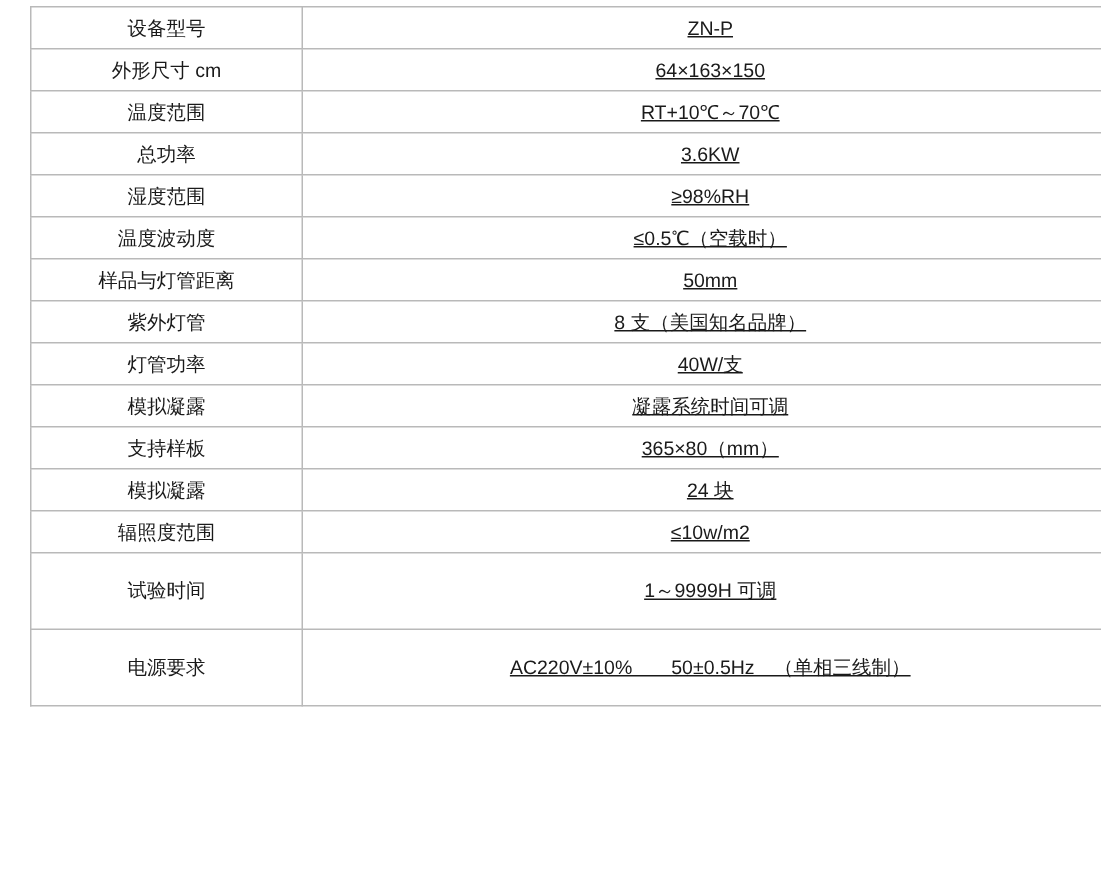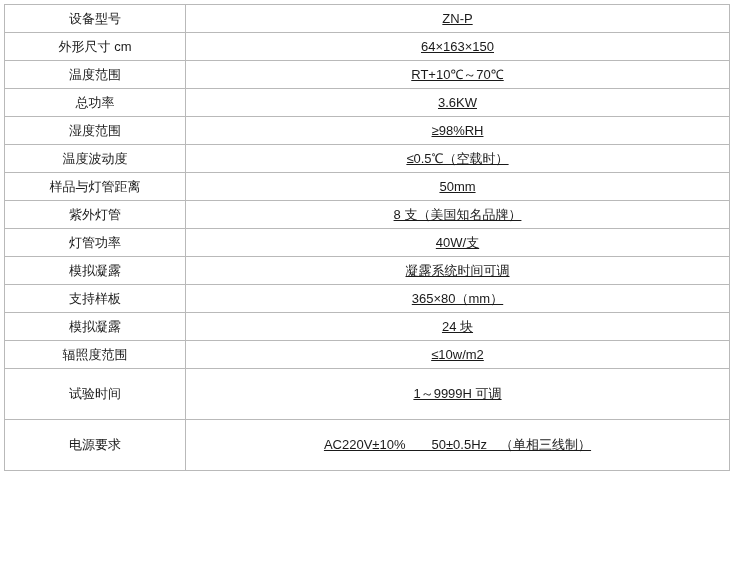--- a/index.html
+++ b/index.html
@@ -11,21 +11,21 @@
     width: 734px;
     height: 588px;
     font-family: "Liberation Sans", sans-serif;
     color: #1a1a1a;
     overflow: hidden;
   }
   .sheet {
     width: 734px;
     height: 588px;
     box-sizing: border-box;
-    padding: 4px 4px 0 4px;
+    padding: 4px 4px 0 20px;
   }
   table.spec {
     border-collapse: collapse;
     width: 726px;
     table-layout: fixed;
     margin: 0 auto;
   }
   table.spec td {
     border: 1px solid #b9b9b9;
     font-size: 13px;

